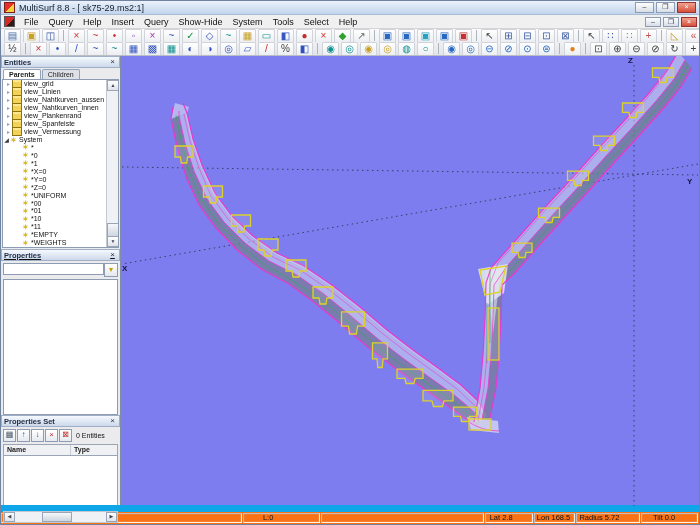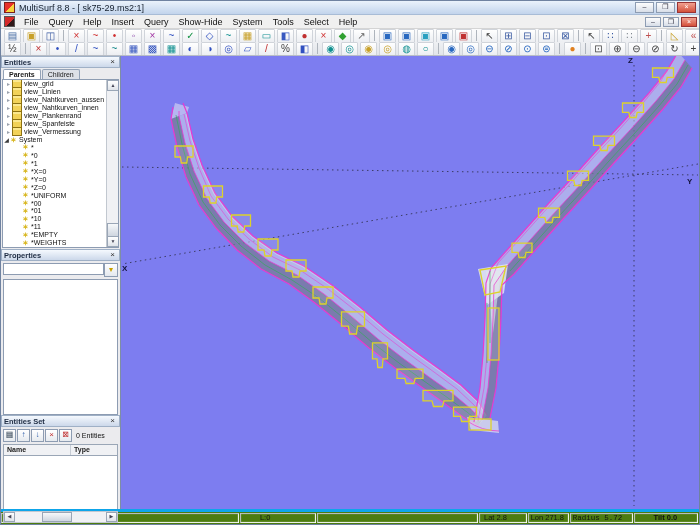--- a/index.html
+++ b/index.html
@@ -66,21 +66,21 @@
   .sshead{display:flex;flex:none;border:1px solid #9aa6b6;border-bottom:none;margin:0 2px;background:#f0f1f4;height:10px;}
   .sscol{font-size:7px;font-weight:bold;padding:1px 3px;border-right:1px solid #c6ccd4;color:#222;}
   .sslist{background:#fff;border:1px solid #9aa6b6;margin:0 2px;height:54px;flex:none;}
   .hscroll{height:10px;margin:0 2px 1px 2px;position:relative;background:#f0f1f4;border:1px solid #c2c8d0;flex:none;}
   .hbtn{position:absolute;top:0;width:9px;height:8px;background:linear-gradient(#fff,#dfe3e9);
         border:1px solid #9aa6b6;font-size:5px;line-height:7px;text-align:center;color:#445;}
   .hthumb{position:absolute;top:0;height:8px;background:linear-gradient(#f6f8fa,#cfd6e0);border:1px solid #9aa6b6;}
   .viewport{flex:1;position:relative;background:#7d7df0;min-width:0;}
   .viewport svg{position:absolute;inset:0;}
   
-  .statusbar{height:12px;background:#4d7c0f;border-top:3px solid #0ea5e9;display:flex;flex:none;}
+  .statusbar{height:12px;background:#f97316;border-top:7px solid #0ea5e9;display:flex;flex:none;}
   .seg{height:10px;margin:1px 1px 0 0;box-shadow:inset 1px 1px 1px #c2c6cc, inset -1px -1px 1px #ffffff;
        font-size:7.5px;line-height:10px;color:#111;white-space:nowrap;overflow:hidden;}
 </style>
 </head>
 <body>
 
 <div class="win">
 
   <div class="titlebar">
     <span class="appicon"></span>
@@ -320,34 +320,34 @@
               <span>*WEIGHTS</span>
             </div>
           </div>
         <div class="vscroll">
           <span class="sbtn" style="top:0;">▲</span>
           <span class="sthumb" style="top:143px;height:12px;"></span>
           <span class="sbtn" style="bottom:0;">▼</span>
         </div>
       </div>
 
-      <div class="phead" style="margin-top:1px;">
+      <div class="phead" style="margin-top:1px;text-decoration:underline;">
         <span class="ptitle">Properties</span>
         <span class="pclose">×</span>
       </div>
       <div class="propfield">
         <span class="propinput"></span>
         <span class="propbtn">▾</span>
       </div>
       <div class="propbody"></div>
 
       <div class="gap"></div>
 
       <div class="phead">
-        <span class="ptitle">Entities Set</span>
+        <span class="ptitle">Properties Set</span>
         <span class="pclose">×</span>
       </div>
       <div class="ssbar">
         <span style="display:flex;gap:1px;">
             <span class="ssbtn" style="color: rgb(64, 80, 96);">▦</span>
             <span class="ssbtn" style="color: rgb(40, 88, 168);">↑</span>
             <span class="ssbtn" style="color: rgb(40, 88, 168);">↓</span>
             <span class="ssbtn" style="color: rgb(192, 48, 48);">×</span>
             <span class="ssbtn" style="color: rgb(192, 48, 48);">⊠</span>
           </span>
@@ -444,17 +444,17 @@
           </g>
       </svg>
     </div>
   </div>
 
   <div class="statusbar">
       <span class="seg" style="width: 258px; padding-left: 4px;"></span>
       <span class="seg" style="width: 62px; padding-left: 20px;">L:0</span>
       <span class="seg" style="width: 173px; padding-left: 4px;"></span>
       <span class="seg" style="width: 47px; padding-left: 5px;">Lat 2.8</span>
-      <span class="seg" style="width: 42px; padding-left: 3px;">Lon 271.8</span>
-      <span class="seg" style="width: 66px; padding-left: 3px; font-family: Liberation Mono, monospace;">Radius 5.72</span>
-      <span class="seg" style="width: 49px; padding-left: 20px; font-weight: bold;">Tilt 0.0</span>
+      <span class="seg" style="width: 42px; padding-left: 3px;">Lon 168.5</span>
+      <span class="seg" style="width: 66px; padding-left: 3px;">Radius 5.72</span>
+      <span class="seg" style="width: 49px; padding-left: 12px;">Tilt 0.0</span>
     </div>
 </div>
 
 </body></html>

